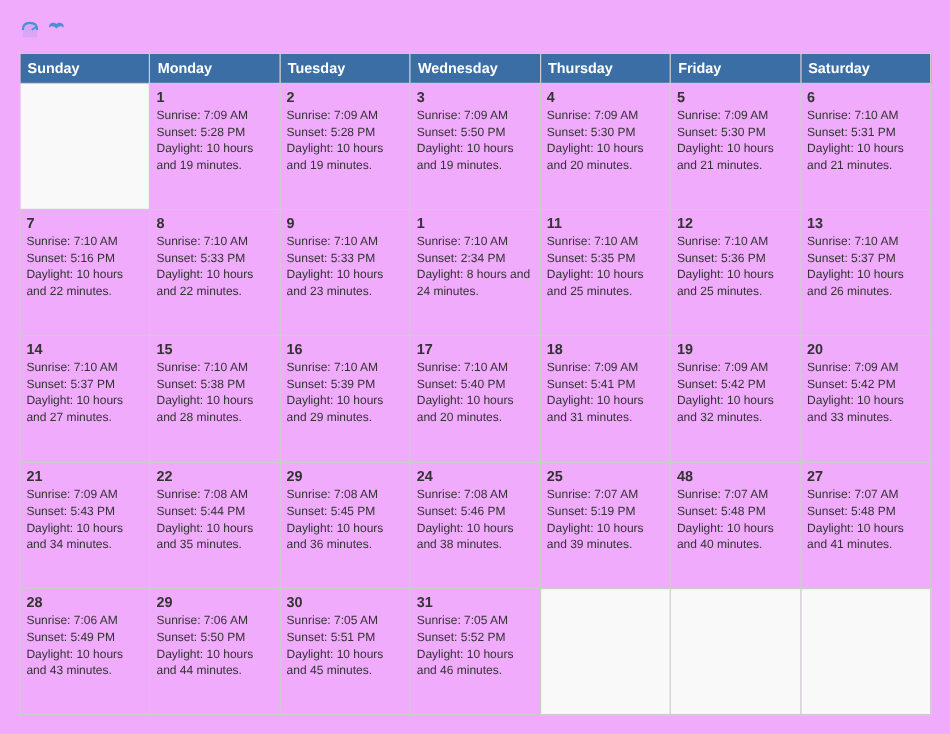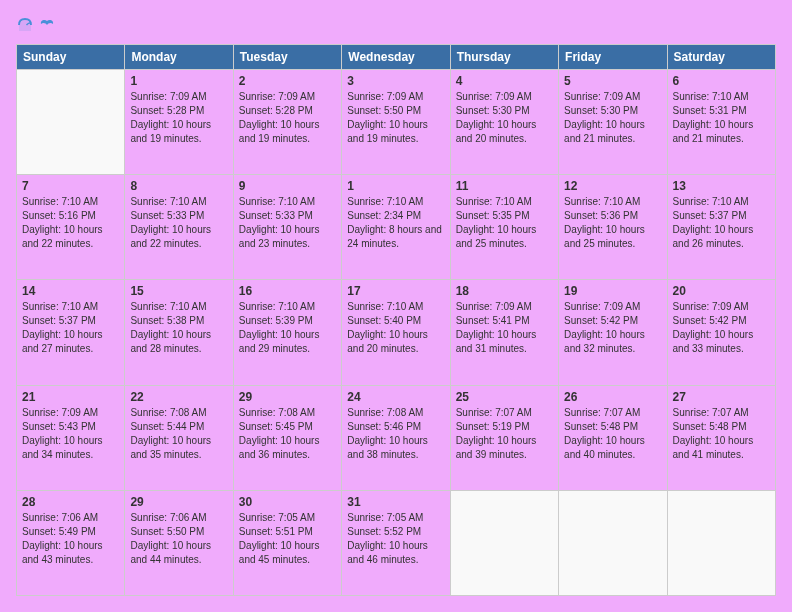--- a/index.html
+++ b/index.html
@@ -331,21 +331,21 @@
         </td>
           <td>
           <span class="day-num">25</span>
           <div class="day-info">
             <span>Sunrise: 7:07 AM</span><br>
             <span>Sunset: 5:19 PM</span><br>
             <span>Daylight: 10 hours and 39 minutes.</span>
           </div>
         </td>
           <td>
-          <span class="day-num">26</span>
+          <span class="day-num">48</span>
           <div class="day-info">
             <span>Sunrise: 7:07 AM</span><br>
             <span>Sunset: 5:48 PM</span><br>
             <span>Daylight: 10 hours and 40 minutes.</span>
           </div>
         </td>
           <td>
           <span class="day-num">27</span>
           <div class="day-info">
             <span>Sunrise: 7:07 AM</span><br>

